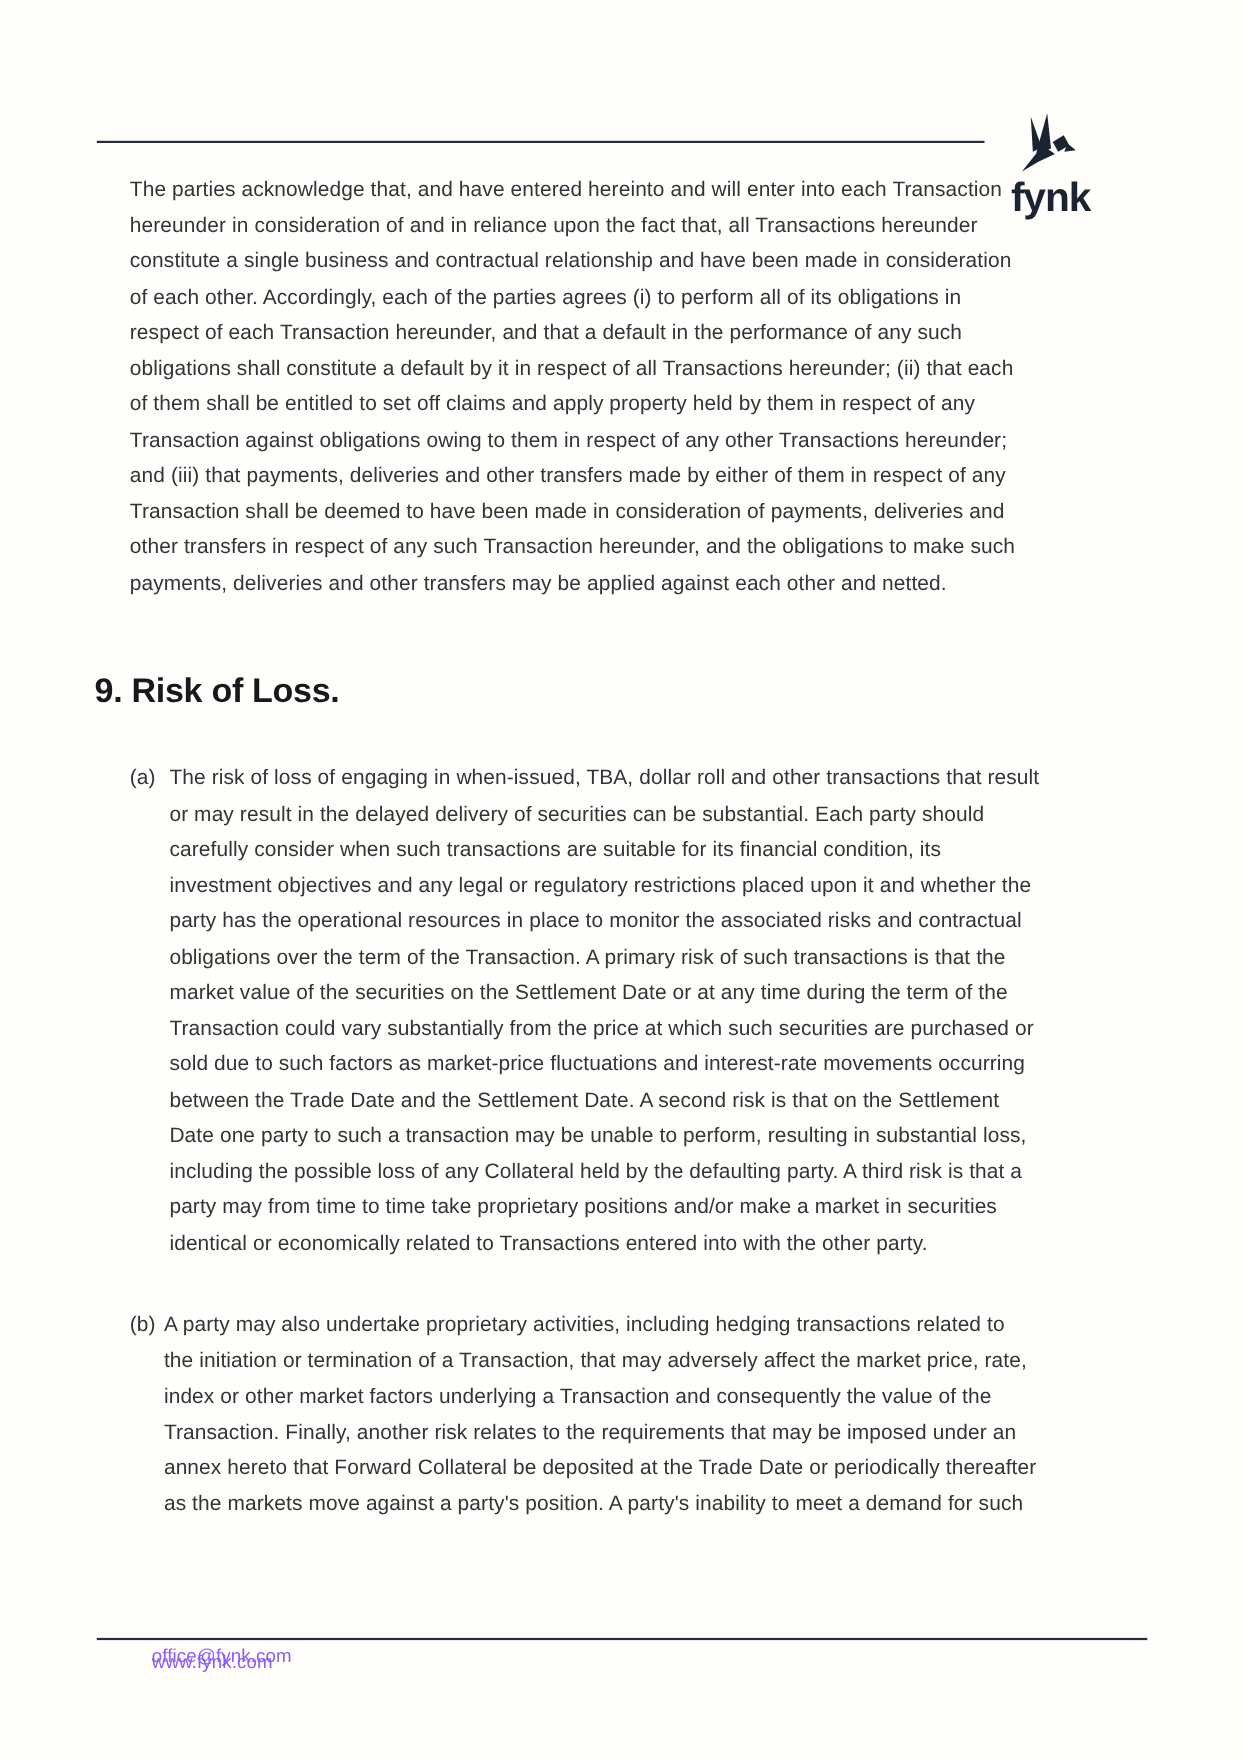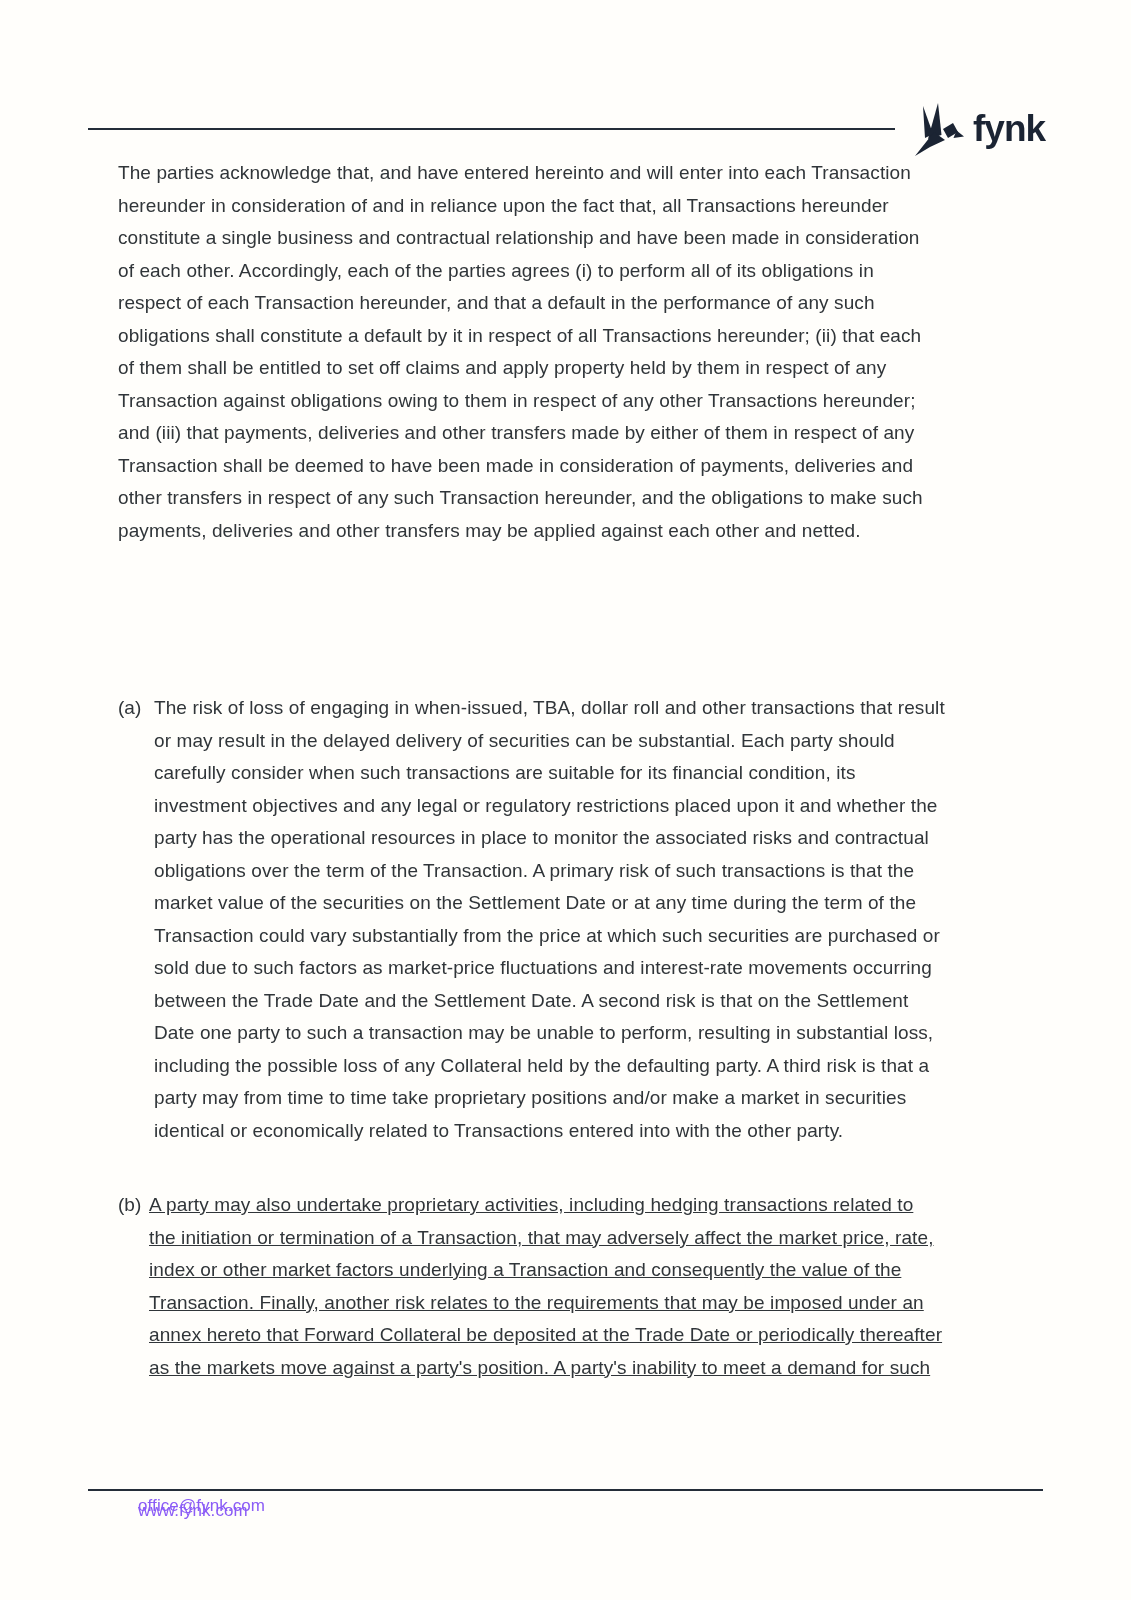--- a/index.html
+++ b/index.html
@@ -8,21 +8,21 @@
     width:1131px; height:1600px;
     margin:0 auto;
     background:#fffefb;
     font-family:"Liberation Sans","DejaVu Sans",sans-serif;
     overflow:hidden;
   }
   .rule { position:absolute; background:#242d39; }
   #top-rule    { left:88px;  top:128px;  width:807px; height:2px; }
   #footer-rule { left:88px;  top:1489px; width:955px; height:2px; }
 
-  .logo { position:absolute; left:910px; top:101px; display:flex; align-items:center; }
+  .logo { position:absolute; left:910px; top:101px; display:flex; align-items:center;flex-direction:column; }
   .logo svg { width:54px; height:60px; display:block; }
   .logo-word {
     font-size:37px; font-weight:bold; color:#1b2433;
     letter-spacing:-1px; margin-left:9px; line-height:1;
     padding-bottom:6px;
   }
 
   .body-text {
     position:absolute;
     color:#303539;
@@ -82,20 +82,21 @@
 of each other. Accordingly, each of the parties agrees (i) to perform all of its obligations in
 respect of each Transaction hereunder, and that a default in the performance of any such
 obligations shall constitute a default by it in respect of all Transactions hereunder; (ii) that each
 of them shall be entitled to set off claims and apply property held by them in respect of any
 Transaction against obligations owing to them in respect of any other Transactions hereunder;
 and (iii) that payments, deliveries and other transfers made by either of them in respect of any
 Transaction shall be deemed to have been made in consideration of payments, deliveries and
 other transfers in respect of any such Transaction hereunder, and the obligations to make such
 payments, deliveries and other transfers may be applied against each other and netted.</div>
 
+  <div id="section-heading">9. Risk of Loss.</div>
 
   <div class="clause" id="clause-a">
     <span class="clause-label">(a)</span>
     <div class="body-text clause-text" style="position:static;margin-left:36px;">The risk of loss of engaging in when-issued, TBA, dollar roll and other transactions that result
 or may result in the delayed delivery of securities can be substantial. Each party should
 carefully consider when such transactions are suitable for its financial condition, its
 investment objectives and any legal or regulatory restrictions placed upon it and whether the
 party has the operational resources in place to monitor the associated risks and contractual
 obligations over the term of the Transaction. A primary risk of such transactions is that the
 market value of the securities on the Settlement Date or at any time during the term of the
@@ -103,21 +104,21 @@
 sold due to such factors as market-price fluctuations and interest-rate movements occurring
 between the Trade Date and the Settlement Date. A second risk is that on the Settlement
 Date one party to such a transaction may be unable to perform, resulting in substantial loss,
 including the possible loss of any Collateral held by the defaulting party. A third risk is that a
 party may from time to time take proprietary positions and/or make a market in securities
 identical or economically related to Transactions entered into with the other party.</div>
   </div>
 
   <div class="clause" id="clause-b">
     <span class="clause-label">(b)</span>
-    <div class="body-text clause-text" style="position:static;text-decoration:underline;">A party may also undertake proprietary activities, including hedging transactions related to
+    <div class="body-text clause-text" style="position:static;">A party may also undertake proprietary activities, including hedging transactions related to
 the initiation or termination of a Transaction, that may adversely affect the market price, rate,
 index or other market factors underlying a Transaction and consequently the value of the
 Transaction. Finally, another risk relates to the requirements that may be imposed under an
 annex hereto that Forward Collateral be deposited at the Trade Date or periodically thereafter
 as the markets move against a party's position. A party's inability to meet a demand for such</div>
   </div>
 
   <div class="rule" id="footer-rule"></div>
 
   <div class="footer-line" id="footer-website">www.fynk.com</div>

